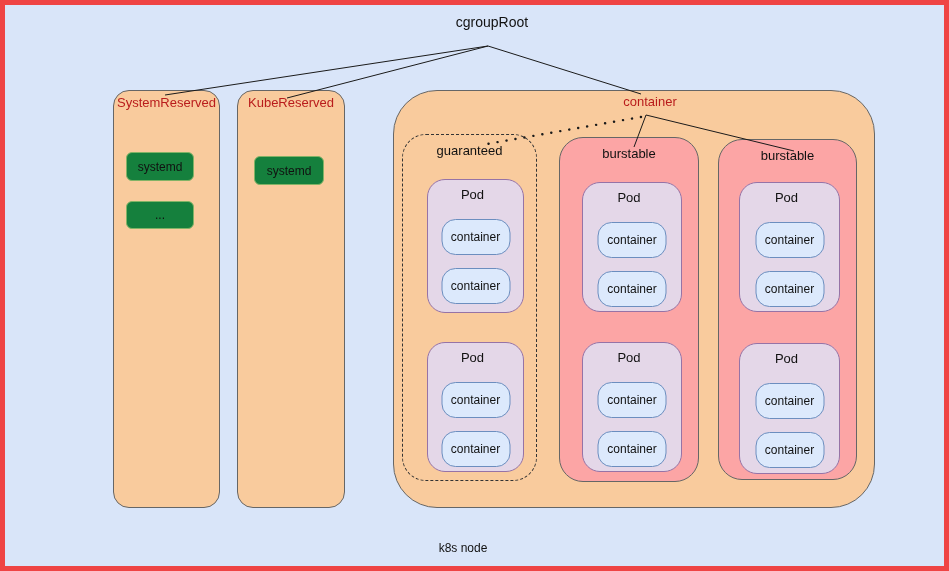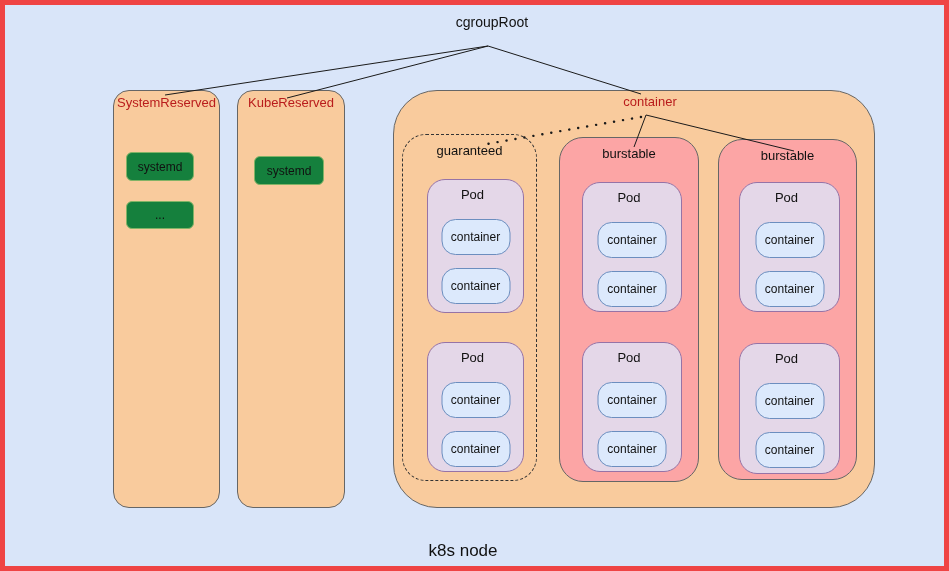--- a/index.html
+++ b/index.html
@@ -54,21 +54,21 @@
     position:absolute; left:50%; transform:translateX(-50%);
     width:69px; height:36px;
     background:#DCE9FC; border:1px solid #6C8EBF; border-radius:14px;
     display:flex; align-items:center; justify-content:center;
     font-size:12px; color:#111;
   }
   .ctr-1 { top:39px; }
   .ctr-2 { top:88px; }
   .node-label {
     left:388px; top:536px; width:140px; text-align:center;
-    font-size:17px; color:#111;
+    font-size:12px; color:#111;
   }
   svg.lines { position:absolute; left:0; top:0; pointer-events:none; z-index:10; }
 </style>
 </head>
 <body>
 
 <div class="canvas">
 
   <div class="abs title-label">cgroupRoot</div>
 

